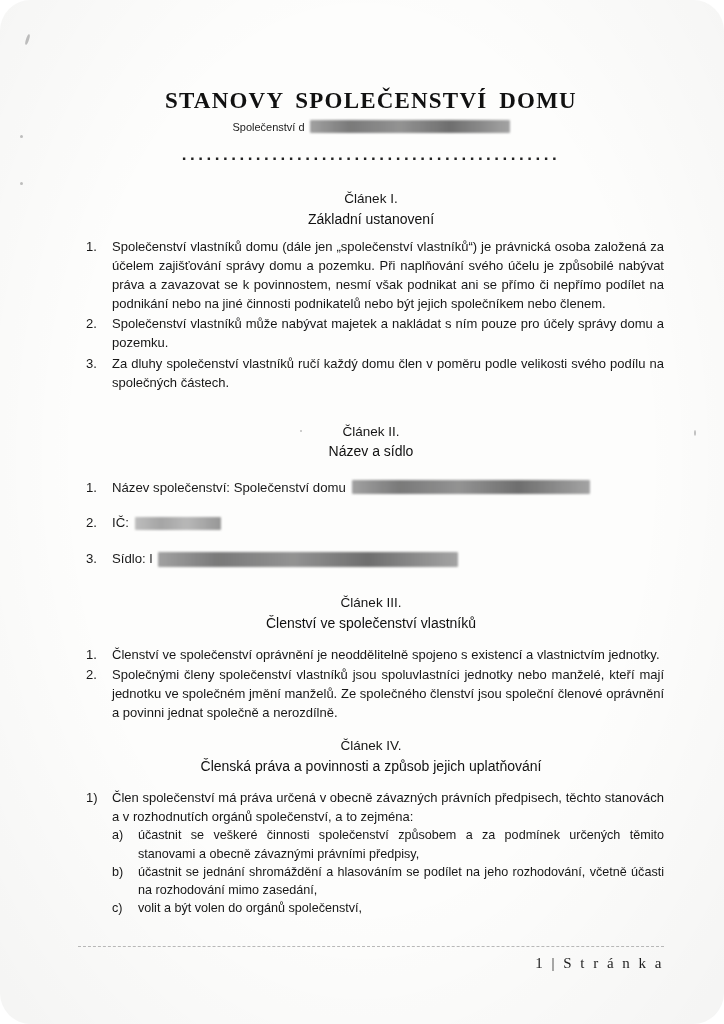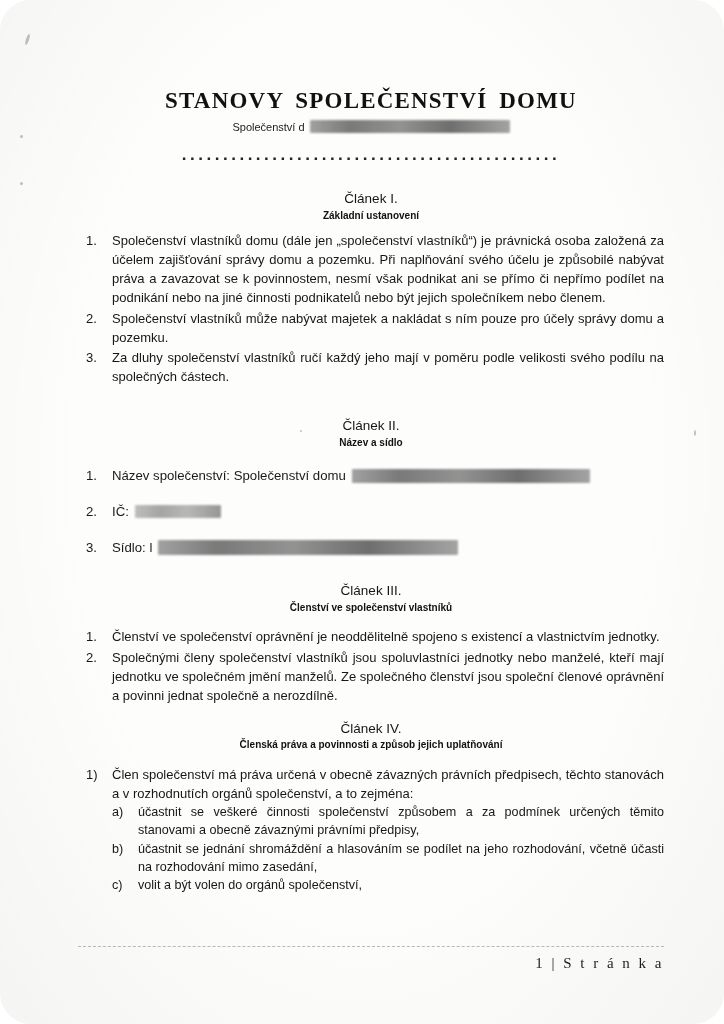--- a/index.html
+++ b/index.html
@@ -84,22 +84,22 @@
     margin-top: 11px;
     margin-bottom: 8px;
   }
   .article-head .num {
     font-size: 13.5px;
     color: #161616;
     display: block;
     line-height: 1.45;
   }
   .article-head .name {
-    font-size: 10px;
-    font-weight: bold;
+    font-size: 14px;
+    font-weight: normal;
     color: #111;
     display: block;
     line-height: 1.45;
   }
   ol.items {
     list-style: none;
     margin: 0;
     padding: 0;
   }
   ol.items > li {
@@ -205,21 +205,21 @@
       <li>
         <span class="marker">1.</span>
         <span>Společenství vlastníků domu (dále jen „společenství vlastníků“) je právnická osoba založená za účelem zajišťování správy domu a pozemku. Při naplňování svého účelu je způsobilé nabývat práva a zavazovat se k povinnostem, nesmí však podnikat ani se přímo či nepřímo podílet na podnikání nebo na jiné činnosti podnikatelů nebo být jejich společníkem nebo členem.</span>
       </li>
       <li>
         <span class="marker">2.</span>
         <span>Společenství vlastníků může nabývat majetek a nakládat s ním pouze pro účely správy domu a pozemku.</span>
       </li>
       <li>
         <span class="marker">3.</span>
-        <span>Za dluhy společenství vlastníků ručí každý jeho mají v poměru podle velikosti svého podílu na společných částech.</span>
+        <span>Za dluhy společenství vlastníků ručí každý domu člen v poměru podle velikosti svého podílu na společných částech.</span>
       </li>
     </ol>
 
     <div class="article-head" style="margin-top:30px;">
       <span class="num">Článek II.</span>
       <span class="name">Název a sídlo</span>
     </div>
 
     <div style="margin-top:16px;">
       <div class="field-row">

